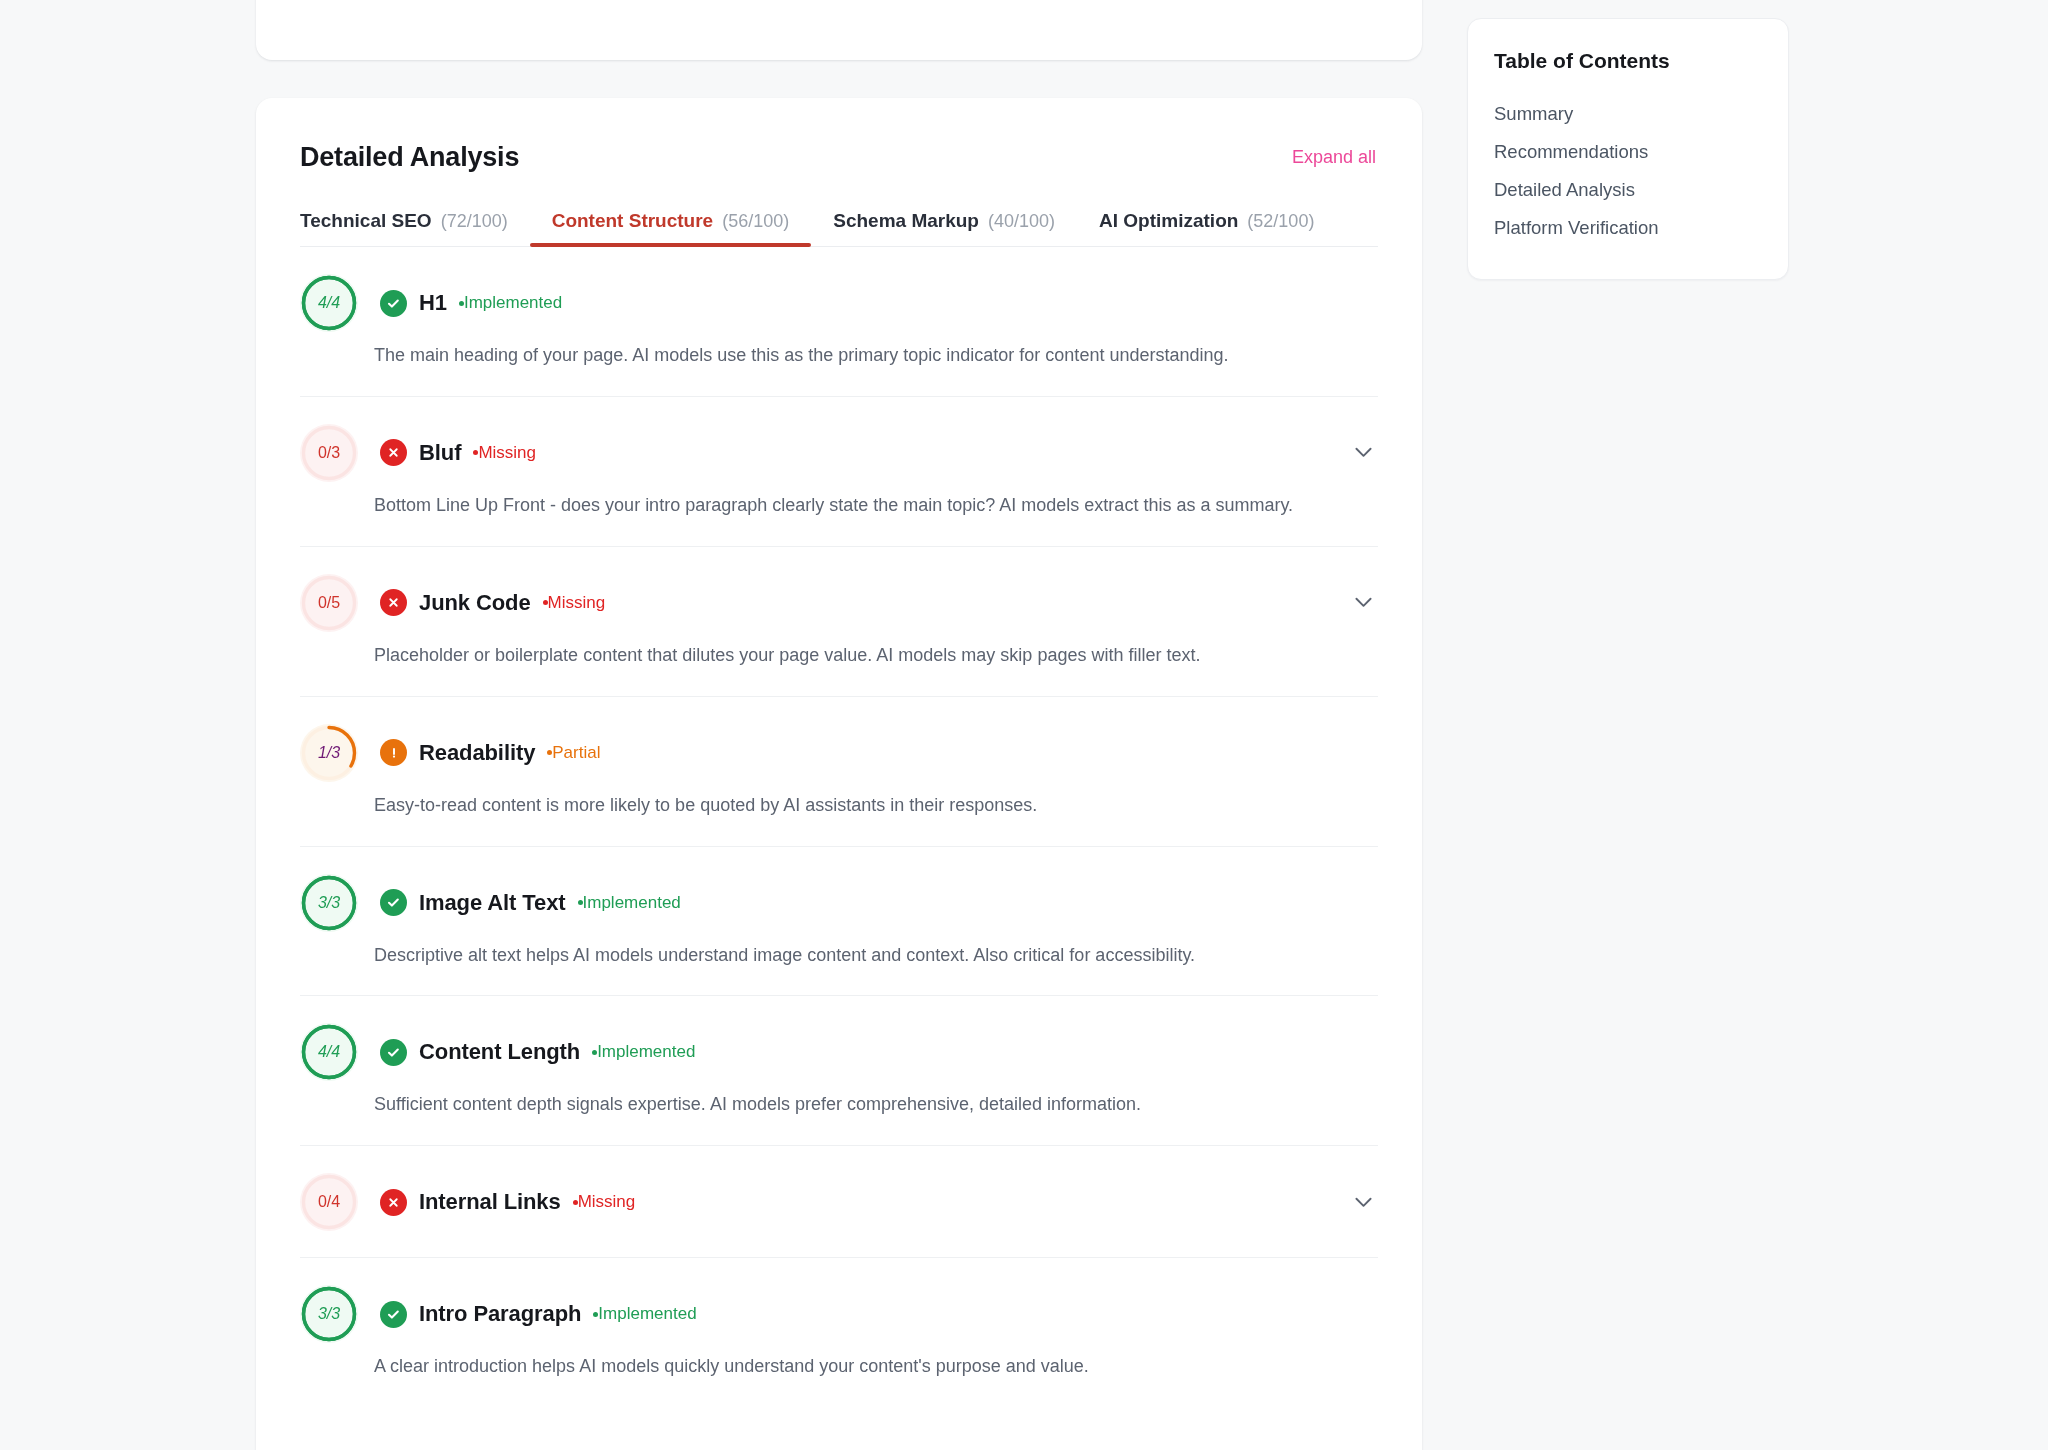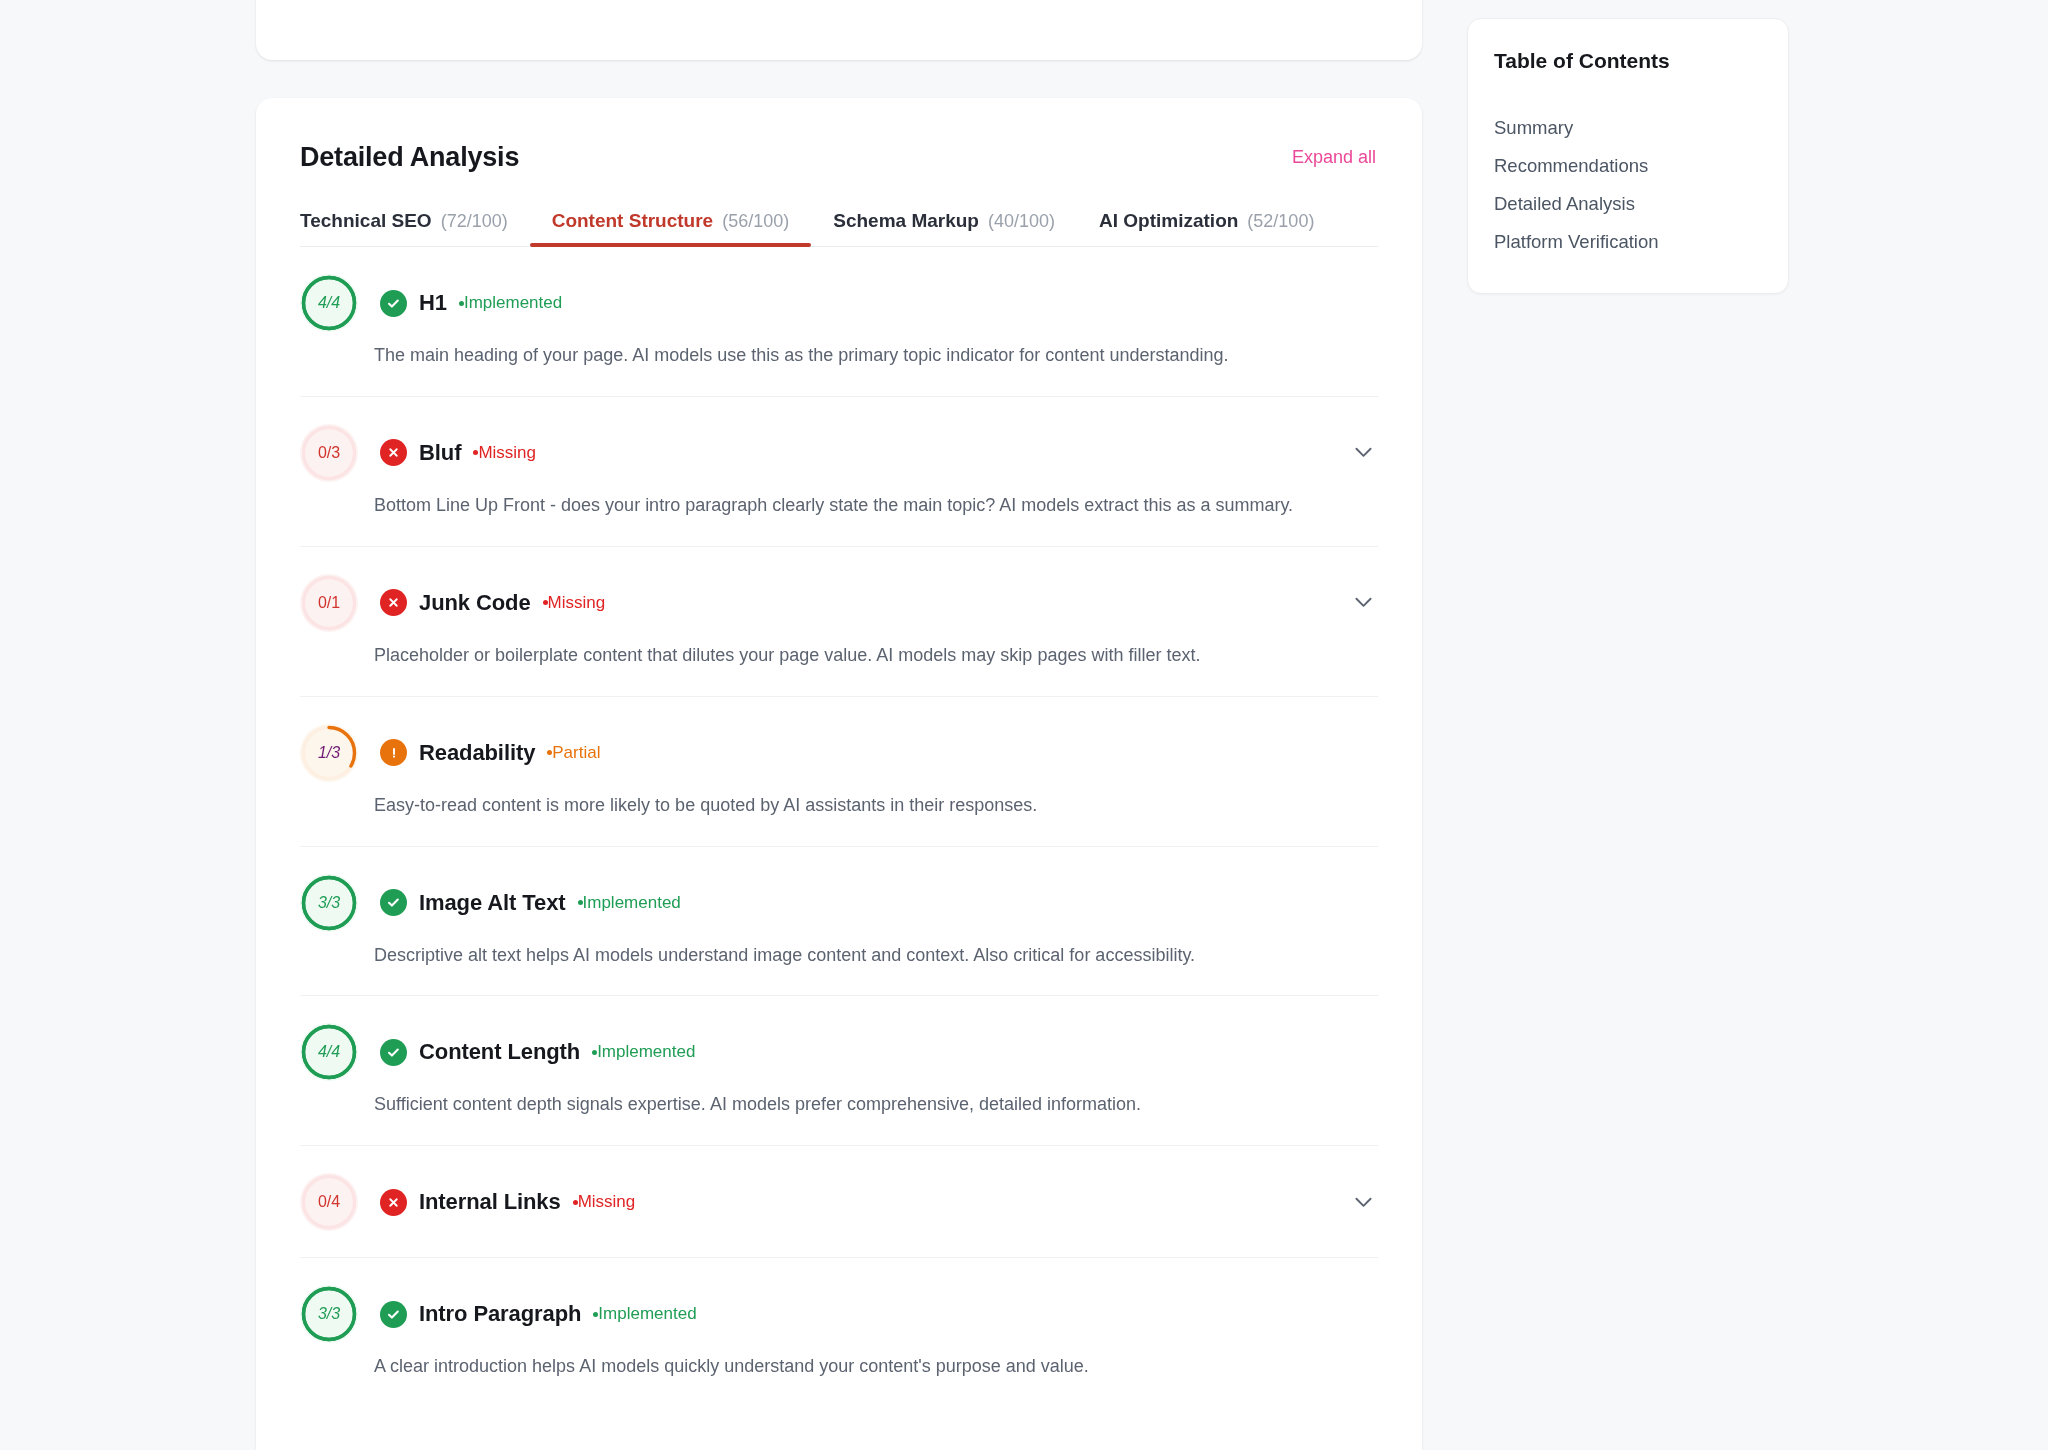--- a/index.html
+++ b/index.html
@@ -208,21 +208,21 @@
     background: #ffffff;
     border: 1px solid #eceef1;
     border-radius: 14px;
     padding: 30px 26px 32px 26px;
     box-shadow: 0 1px 2px rgba(16,24,40,0.04);
   }
   .toc-title {
     font-size: 21px;
     font-weight: bold;
     color: #16181d;
-    margin-bottom: 36px;
+    margin-bottom: 22px;
   }
   .toc-link {
     display: block;
     font-size: 18.5px;
     color: #4b5563;
     text-decoration: none;
     padding: 8px 0;
     cursor: pointer;
   }
 </style>
@@ -309,21 +309,21 @@
             </span>
           </div>
           <div class="item-desc">Bottom Line Up Front - does your intro paragraph clearly state the main topic? AI models extract this as a summary.</div>
         </div>
         <div class="item">
           <div class="item-head">
             <div class="ring bad">
               <svg viewBox="0 0 58 58" width="58" height="58">
                 <circle cx="29" cy="29" r="25.5" fill="none" stroke="#fbe4e3" stroke-width="3.4"></circle>
               </svg>
-              <span class="ring-label">0/1</span>
+              <span class="ring-label">0/5</span>
             </div>
             <span class="st-icon bad">
               <svg width="13" height="13" viewBox="0 0 16 16">
                 <path d="M4 4 L12 12 M12 4 L4 12" stroke="#fff" stroke-width="2.2" stroke-linecap="round"></path>
               </svg>
             </span>
             <span class="item-name">Junk Code</span>
             <span class="item-status bad">
               <span class="dot"></span>
               <span>Missing</span>

